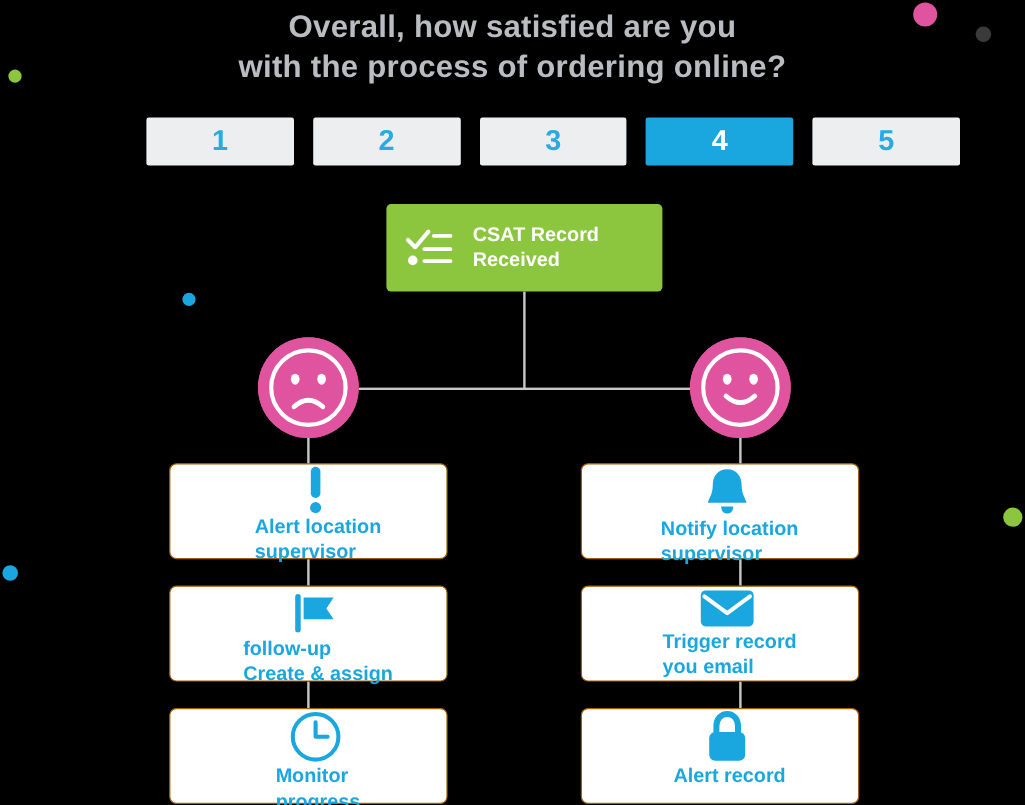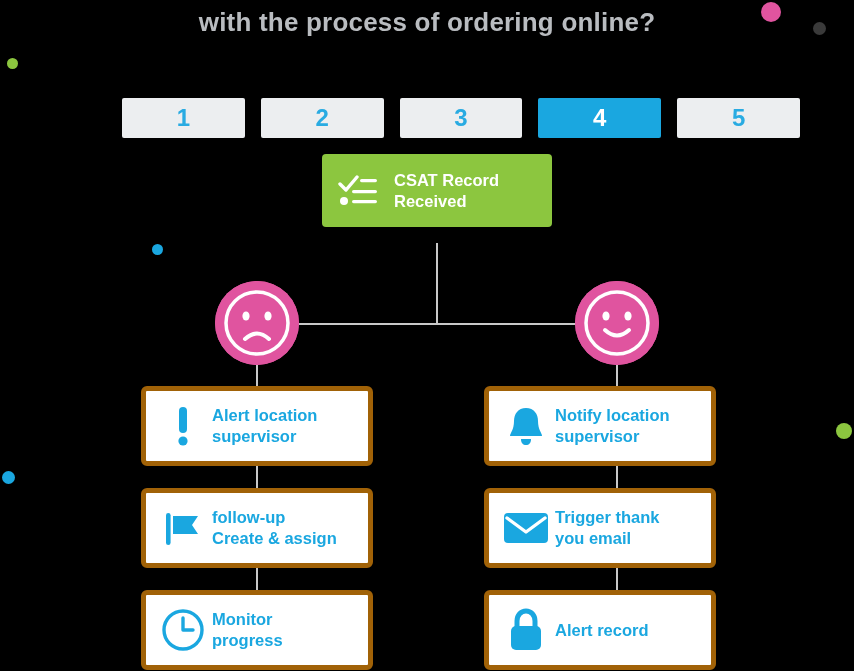--- a/index.html
+++ b/index.html
@@ -75,21 +75,21 @@
     background: #9a9a9a;
   }
   .line-v { width: 2px; }
   .line-h { height: 2px; }
   .line-thin { background: #c8c8c8; }
 
   
   .csat-box {
     position: absolute;
     left: 322px;
-    top: 154px;
+    top: 170px;
     width: 230px;
     height: 73px;
     background: #8cc63f;
     border-radius: 4px;
     display: flex;
     align-items: center;
     padding-left: 14px;
     box-sizing: border-box;
   }
   .csat-text {
@@ -114,26 +114,27 @@
   }
   .face.sad { left: 215px; top: 281px; }
   .face.happy { left: 575px; top: 281px; }
 
   
   .card {
     position: absolute;
     width: 232px;
     height: 80px;
     background: #ffffff;
-    border: 5px solid #a16207;
+    border: 1px solid #a16207;
     border-radius: 6px;
     display: flex;
     align-items: center;
     box-sizing: border-box;
     padding-left: 12px;
+    flex-direction: column;
   }
   .card-icon {
     width: 50px;
     min-width: 50px;
     display: flex;
     align-items: center;
     justify-content: center;
   }
   .card-label {
     color: #1aa7e0;
@@ -156,20 +157,21 @@
 <div class="stage">
 
   <div class="dot" style="left:761px;top:2px;width:20px;height:20px;background:#e0549f;"></div>
   <div class="dot" style="left:813px;top:22px;width:13px;height:13px;background:#3a3a3a;"></div>
   <div class="dot" style="left:7px;top:58px;width:11px;height:11px;background:#8cc63f;"></div>
   <div class="dot" style="left:152px;top:244px;width:11px;height:11px;background:#1aa7e0;"></div>
   <div class="dot" style="left:836px;top:423px;width:16px;height:16px;background:#8cc63f;"></div>
   <div class="dot" style="left:2px;top:471px;width:13px;height:13px;background:#1aa7e0;"></div>
 
   <div class="title">
+    <span class="line">Overall, how satisfied are you</span>
     <span class="line">with the process of ordering online?</span>
   </div>
 
   <div class="scale">
     <div class="scale-item">1</div>
     <div class="scale-item">2</div>
     <div class="scale-item">3</div>
     <div class="scale-item selected">4</div>
     <div class="scale-item">5</div>
   </div>
@@ -272,21 +274,21 @@
   </div>
 
   <div class="card col-right row-2">
     <span class="card-icon">
       <svg width="48" height="36" viewBox="0 0 48 36">
         <rect x="2" y="3" width="44" height="30" rx="4" fill="#1aa7e0"></rect>
         <path d="M5 8 L24 22 L43 8" fill="none" stroke="#ffffff" stroke-width="3.4" stroke-linecap="round" stroke-linejoin="round"></path>
       </svg>
     </span>
     <div class="card-label">
-      <span>Trigger thank</span>
+      <span>Trigger record</span>
       <span>you email</span>
     </div>
   </div>
 
   <div class="card col-right row-3">
     <span class="card-icon">
       <svg width="42" height="46" viewBox="0 0 42 46">
         <path d="M12 20 V14 C12 8 16 4 21 4 C26 4 30 8 30 14 V20" fill="none" stroke="#1aa7e0" stroke-width="5"></path>
         <rect x="6" y="19" width="30" height="24" rx="5" fill="#1aa7e0"></rect>
       </svg>

